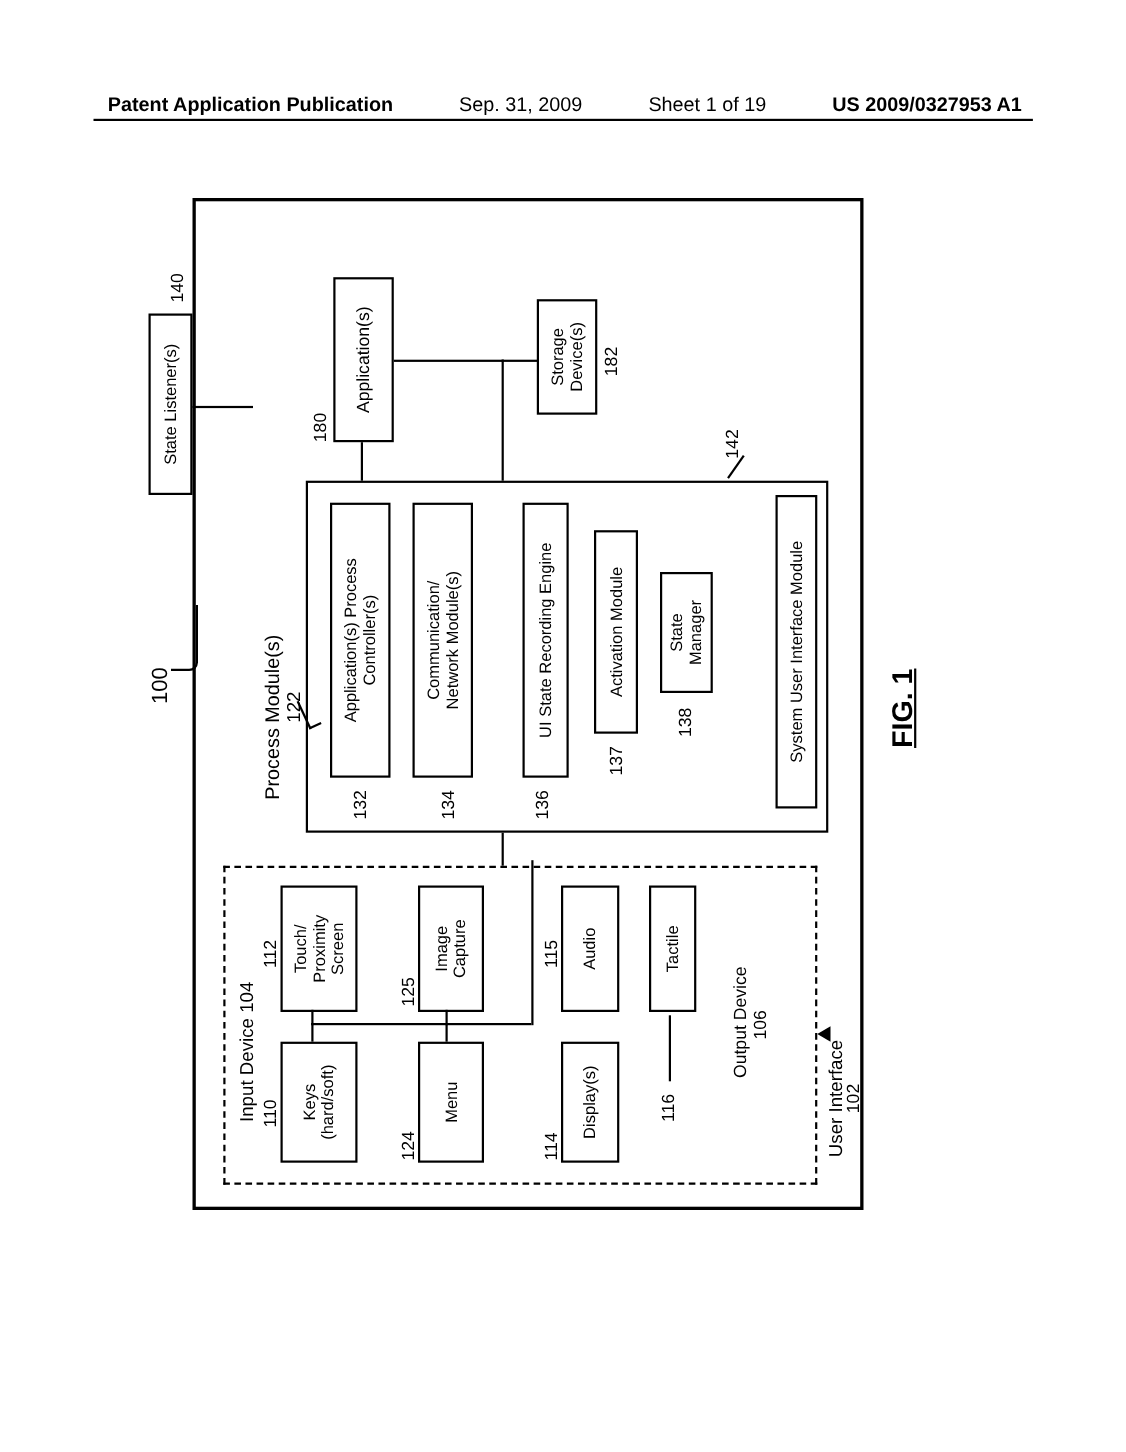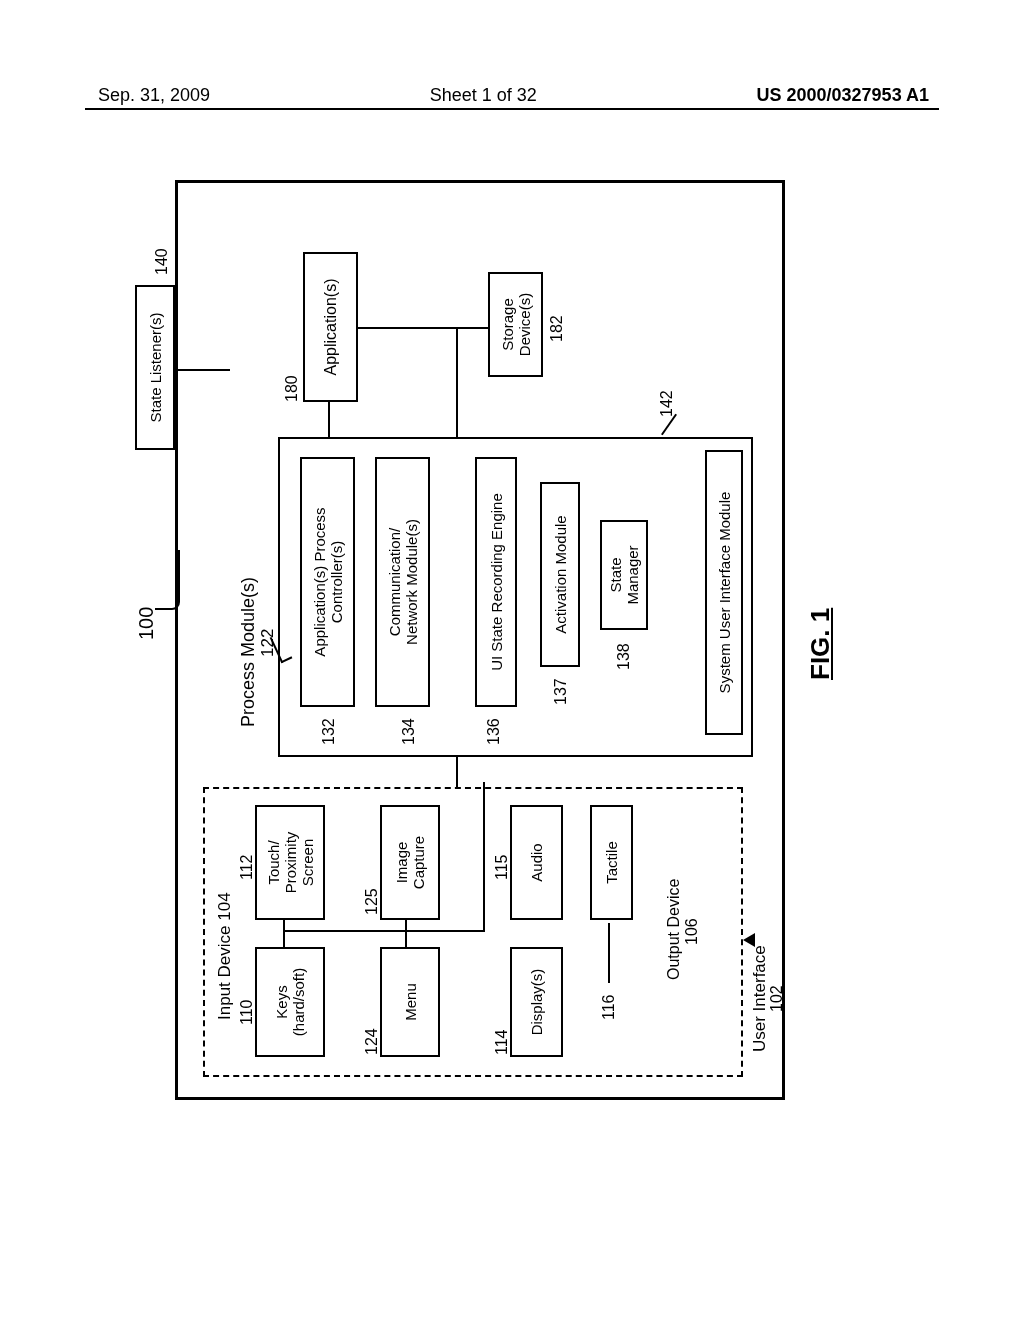--- a/index.html
+++ b/index.html
@@ -30,23 +30,24 @@
     .listener-box { position: absolute; left: 700px; top: 30px; width: 165px; height: 40px; border: 2px solid #000; text-align: center; display: flex; align-items: center; justify-content: center; font-size: 15px; }
     .storage-box { position: absolute; left: 720px; top: 310px; width: 105px; height: 55px; border: 2px solid #000; text-align: center; display: flex; align-items: center; justify-content: center; font-size: 15px; }
     
     .line { position: absolute; background: #000; }
     .fig-in { position: absolute; left: 470px; top: 700px; font-size: 26px; font-weight: bold; text-decoration: underline; }
   </style>
 </head>
 <body>
 
 <div class="header">
+  <span>Patent Application Publication</span>
   <span class="date">Sep. 31, 2009</span>
-  <span class="sheet">Sheet 1 of 32</span>
-  <span>US 2000/0327953 A1</span>
+  <span class="sheet">Sheet 1 of 19</span>
+  <span>US 2009/0327953 A1</span>
 </div>
 <div class="divider"></div>
 
 <div class="diagram-wrap">
   <div class="page">
 
     <div class="label-100">100</div>
     <div class="lead-100"></div>
 
     <div class="listener-box">

